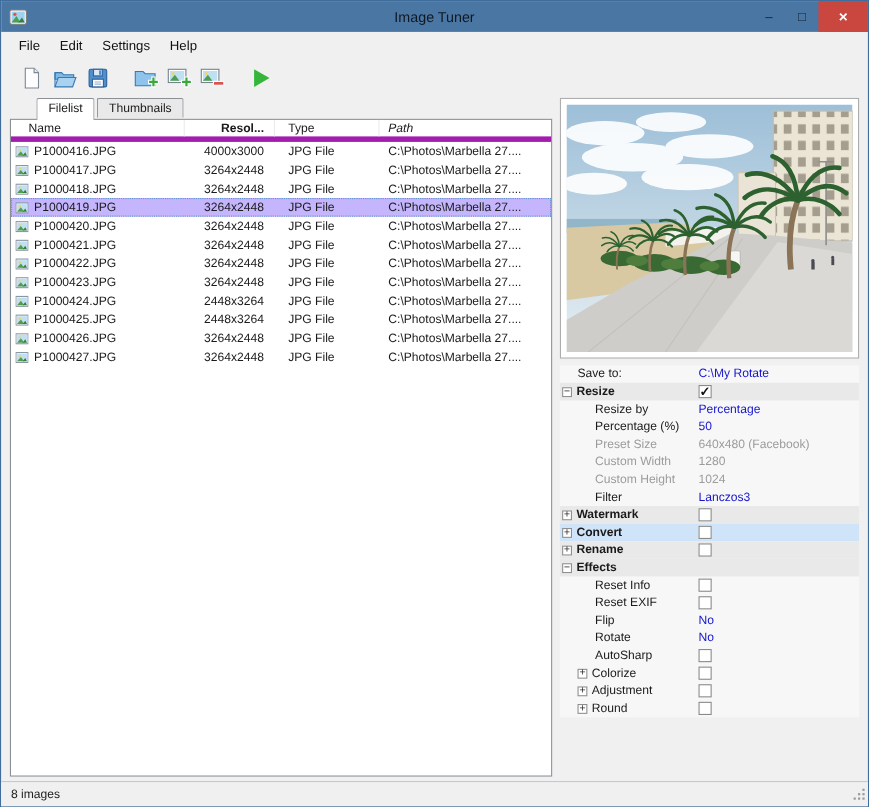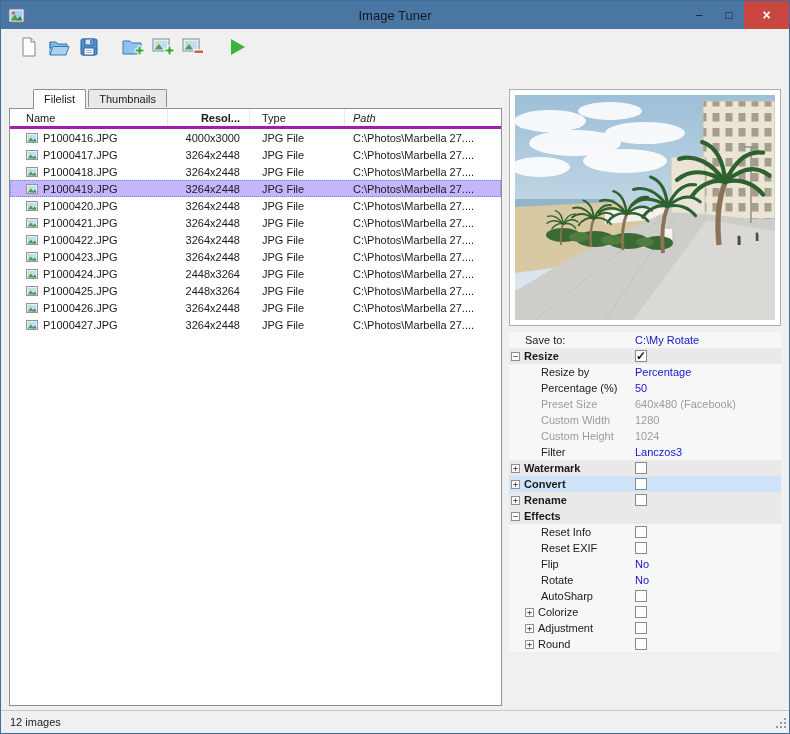--- a/index.html
+++ b/index.html
@@ -45,34 +45,34 @@
   }
   .tab.active { background: #ffffff; height: 20px; position: relative; z-index: 3; }
 
   
   .filelist {
     position: absolute; left: 8px; top: 107px; width: 493px; height: 598px;
     background: #fff; border: 1px solid #8b9097; font-size: 11px; z-index: 2;
   }
   .flheader {
     display: grid; grid-template-columns: 158px 82px 95px 1fr;
-    height: 20px; border-bottom: 3px solid #a21caf; color: #1a1a1a; align-items: center;
+    height: 20px; border-bottom: 5px solid #a21caf; color: #1a1a1a; align-items: center;
   }
   .hc { border-right: 1px solid #ececec; height: 100%; display: flex; align-items: center; padding: 0 6px; }
   .hc.name { padding-left: 16px; }
   .hc.res { justify-content: flex-end; padding-right: 9px; font-weight: bold; }
   .hc.type { padding-left: 12px; }
   .hc.path { border-right: none; padding-left: 8px; font-style: italic; }
   .flrow {
     display: grid; grid-template-columns: 158px 82px 95px 1fr;
     height: 17px; align-items: center; color: #1a1a1a;
   }
   .flrow.selected { background: #c4b5fd; outline: 1px dotted #5f90c8; outline-offset: -1px; }
   .cell { overflow: hidden; white-space: nowrap; }
-  .cell.name { display: flex; align-items: center; gap: 5px; padding-left: 16px; }
+  .cell.name { display: flex; align-items: center; gap: 5px; padding-left: 4px; }
   .cell.res { text-align: right; padding-right: 10px; }
   .cell.type { padding-left: 12px; }
   .cell.path { padding-left: 8px; }
   .file-icon { width: 12px; height: 12px; display: inline-block; flex: 0 0 12px; }
 
   
   .preview {
     position: absolute; left: 508px; top: 88px; width: 272px; height: 237px;
     background: #fff; border: 1px solid #adadad; padding: 5px;
   }
@@ -133,20 +133,26 @@
       </svg>
     </span>
     <span class="title">Image Tuner</span>
     <div class="win-buttons">
       <div class="win-btn">–</div>
       <div class="win-btn">□</div>
       <div class="win-btn close">×</div>
     </div>
   </div>
 
+  <div class="menubar">
+      <span class="menu-item">File</span>
+      <span class="menu-item">Edit</span>
+      <span class="menu-item">Settings</span>
+      <span class="menu-item">Help</span>
+    </div>
 
   <div class="toolbar">
     <button class="tbtn">
       <svg viewBox="0 0 22 22" width="22" height="22">
         <path d="M5 2 H13 L17 6 V20 H5 Z" fill="#fdfdfd" stroke="#7d8894"></path>
         <path d="M13 2 L13 6 L17 6" fill="#e8edf2" stroke="#7d8894"></path>
       </svg>
     </button>
     <button class="tbtn">
       <svg viewBox="0 0 22 22" width="22" height="22">
@@ -553,21 +559,21 @@
         </div>
         <div class="srow subitem">
           <span class="exp">+</span>
           <span class="slabel">Round</span>
           <span class="cb"></span>
         </div>
       </div>
   </div>
 
   <div class="statusbar">
-    <span>12 images</span>
+    <span>8 images</span>
     <span class="grip">
       <svg width="13" height="13" viewBox="0 0 13 13">
         <g fill="#9a9a9a">
           <rect x="9" y="1" width="2" height="2"></rect>
           <rect x="9" y="5" width="2" height="2"></rect>
             <rect x="5" y="5" width="2" height="2"></rect>
           <rect x="9" y="9" width="2" height="2"></rect>
             <rect x="5" y="9" width="2" height="2"></rect>
             <rect x="1" y="9" width="2" height="2"></rect>
         </g>

